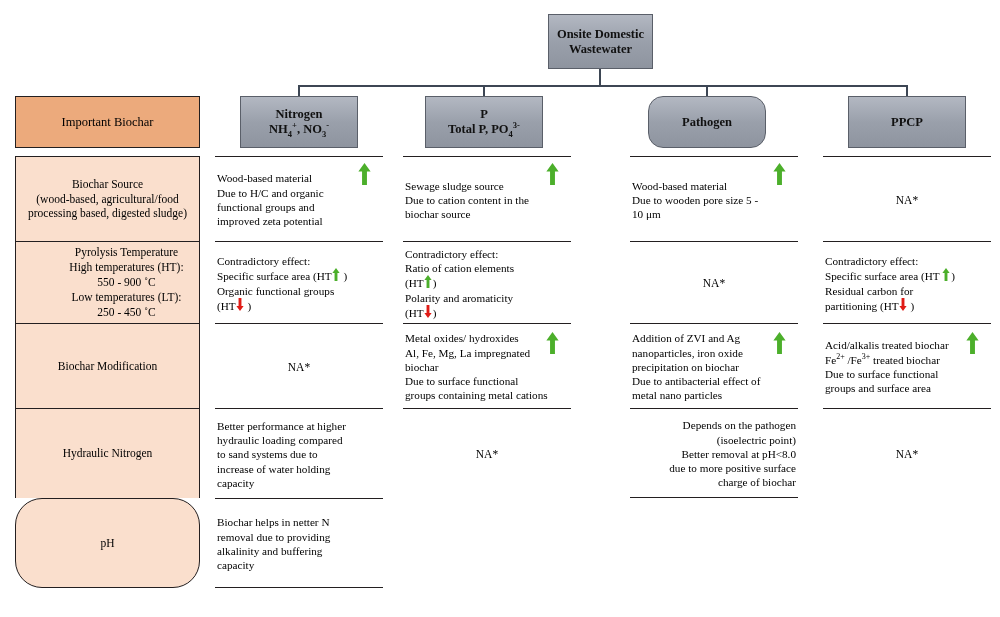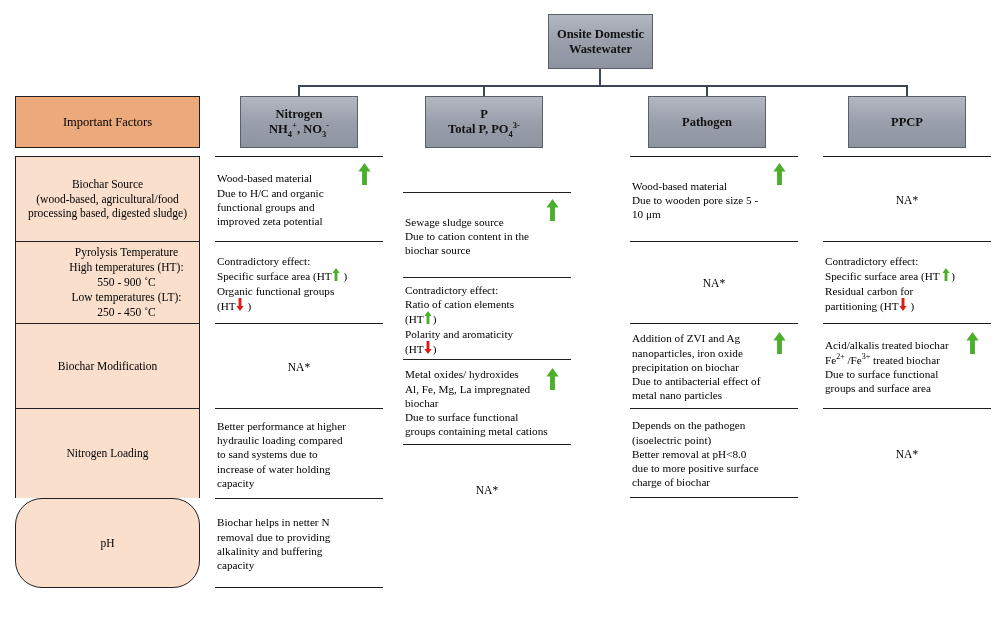--- a/index.html
+++ b/index.html
@@ -22,21 +22,21 @@
     display:flex;align-items:center;justify-content:center;
     text-align:center;
     font-weight:bold;
     font-size:12.5px;
     line-height:1.18;
     color:#111;
   }
   #root-node{left:548px;top:14px;width:105px;height:55px;}
   #col-head-0{left:240px;top:96px;width:118px;height:52px;}
   #col-head-1{left:425px;top:96px;width:118px;height:52px;}
-  #col-head-2{left:648px;top:96px;width:118px;height:52px;}
+  #col-head-2{left:648px;top:96px;width:118px;height:52px;border-radius:15px;}
   #col-head-3{left:848px;top:96px;width:118px;height:52px;}
   .node sup{font-size:8.5px;vertical-align:super;line-height:0;}
   .node sub{font-size:8.5px;vertical-align:sub;line-height:0;}
 
   
   .line{position:absolute;background:#3d4654;}
   .vline{width:1.5px;}
   .hline{height:1.5px;}
 
   
@@ -58,21 +58,21 @@
     height:52px;
     font-size:12.5px;
     border-bottom-width:1.5px;
     margin-bottom:8px;
   }
   .factor-cell.last{border-bottom-width:1.5px;border-radius:27px;}
 
   
   .matrix-col{position:absolute;width:168px;}
   #col-body-0{left:215px;top:156px;}
-  #col-body-1{left:403px;top:156px;margin-top:36px;}
+  #col-body-1{left:403px;top:156px;}
   #col-body-2{left:630px;top:156px;}
   #col-body-3{left:823px;top:156px;}
 
   .cell{
     box-sizing:border-box;
     border-top:1.6px solid #231f20;
     position:relative;
     font-size:11.2px;
     line-height:1.28;
     padding:4px 2px 2px 2px;
@@ -129,38 +129,38 @@
   </div>
   <div class="node" id="col-head-2">
     <span>Pathogen</span>
   </div>
   <div class="node" id="col-head-3">
     <span>PPCP</span>
   </div>
 
   <div id="factors">
     <div class="factor-cell header">
-      <span>Important Factors</span>
+      <span>Important Biochar</span>
     </div>
     <div class="factor-cell" style="height:85px;">
       <span>Biochar Source
 (wood-based, agricultural/food processing based, digested sludge)</span>
     </div>
     <div class="factor-cell" style="height:82px;padding-left:44px;">
       <span>Pyrolysis Temperature
 High temperatures (HT):
 550 - 900 ˚C
 Low temperatures (LT):
 250 - 450 ˚C</span>
     </div>
     <div class="factor-cell" style="height:85px;">
       <span>Biochar Modification</span>
     </div>
     <div class="factor-cell" style="height:90px;">
-      <span>Nitrogen Loading</span>
+      <span>Hydraulic Nitrogen</span>
     </div>
     <div class="factor-cell last" style="height:90px;">
       <span>pH</span>
     </div>
   </div>
 
   <div class="matrix-col" id="col-body-0">
       <div class="cell" style="height: 85px;">
         <span class="txt">Wood-based material<br>Due to H/C and organic<br>functional groups  and<br>improved zeta potential</span>
         <span class="arrow-float" style="right: 12px; top: 6px;"><svg width="13" height="22" viewBox="0 0 10 18">
@@ -217,21 +217,21 @@
       </div>
       <div class="cell na" style="height: 82px;">
         <span class="txt">NA*</span>
       </div>
       <div class="cell" style="height: 85px;">
         <span class="txt">Addition of ZVI and Ag<br>nanoparticles, iron oxide<br>precipitation on biochar<br>Due to antibacterial effect of<br>metal nano particles</span>
         <span class="arrow-float" style="right: 12px; top: 8px;"><svg width="13" height="22" viewBox="0 0 10 18">
             <polygon points="5,0 10,7 7,7 7,18 3,18 3,7 0,7" fill="#4caf2b"></polygon>
           </svg></span>
       </div>
-      <div class="cell bottom-rule" style="height: 90px;">
+      <div class="cell bottom-rule" style="height: 90px; text-align: right;">
         <span class="txt">Depends on the pathogen<br>(isoelectric point)<br>Better removal at pH&lt;8.0<br>due to more positive surface<br>charge of biochar</span>
       </div>
     </div>
   <div class="matrix-col" id="col-body-3">
       <div class="cell na" style="height: 85px;">
         <span class="txt">NA*</span>
       </div>
       <div class="cell" style="height: 82px;">
         <span class="txt">Contradictory effect:<br>Specific surface area (HT <span class="arrow"><svg width="8" height="13" viewBox="0 0 10 18">
               <polygon points="5,0 10,7 7,7 7,18 3,18 3,7 0,7" fill="#4caf2b"></polygon>

